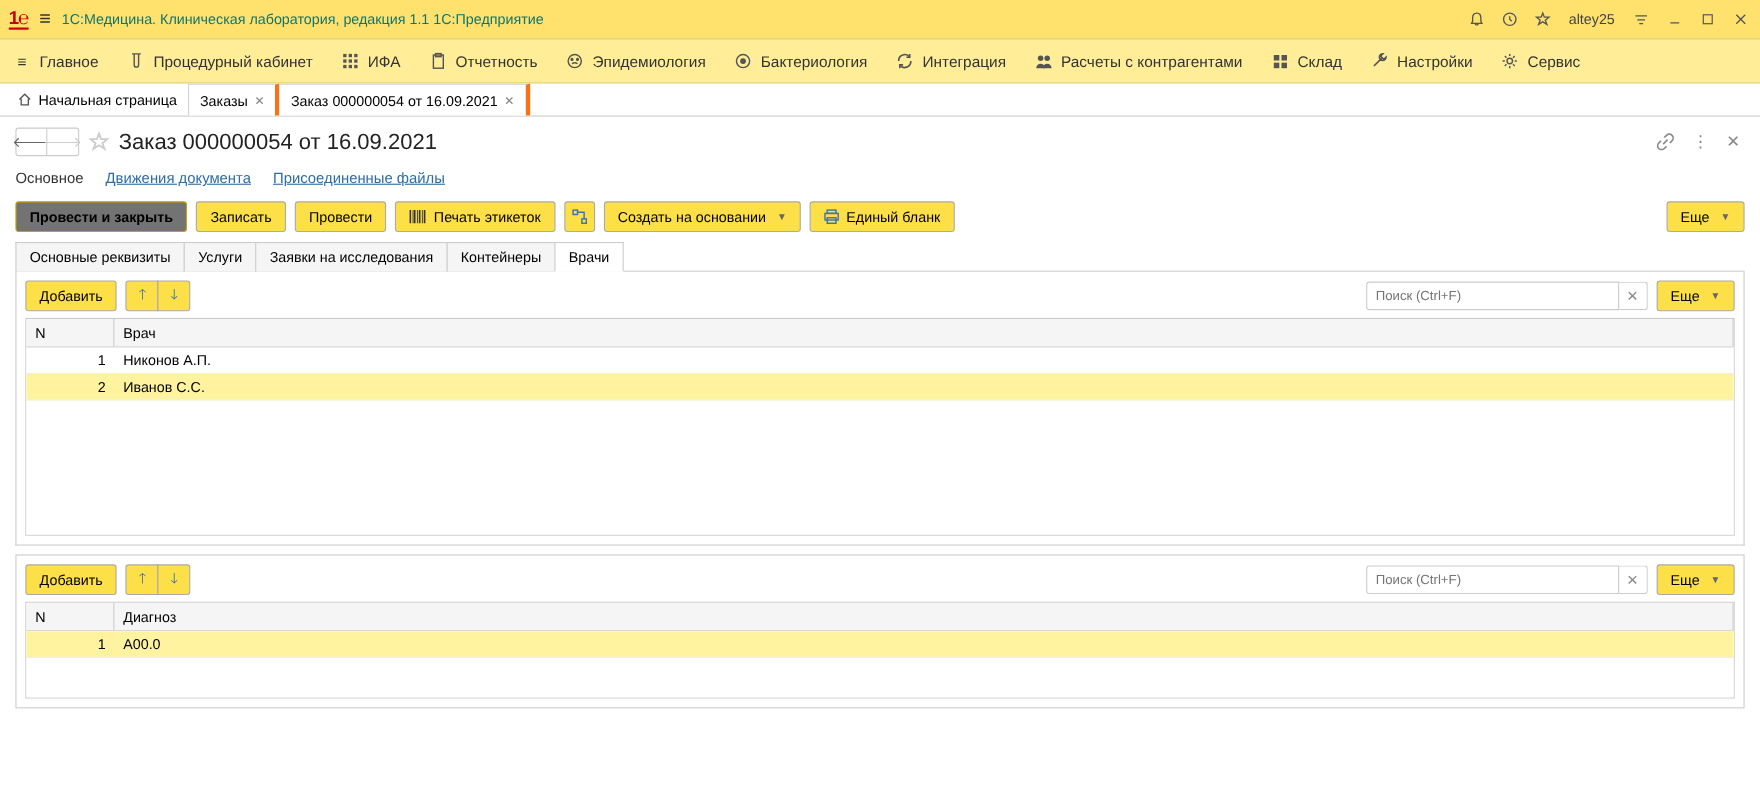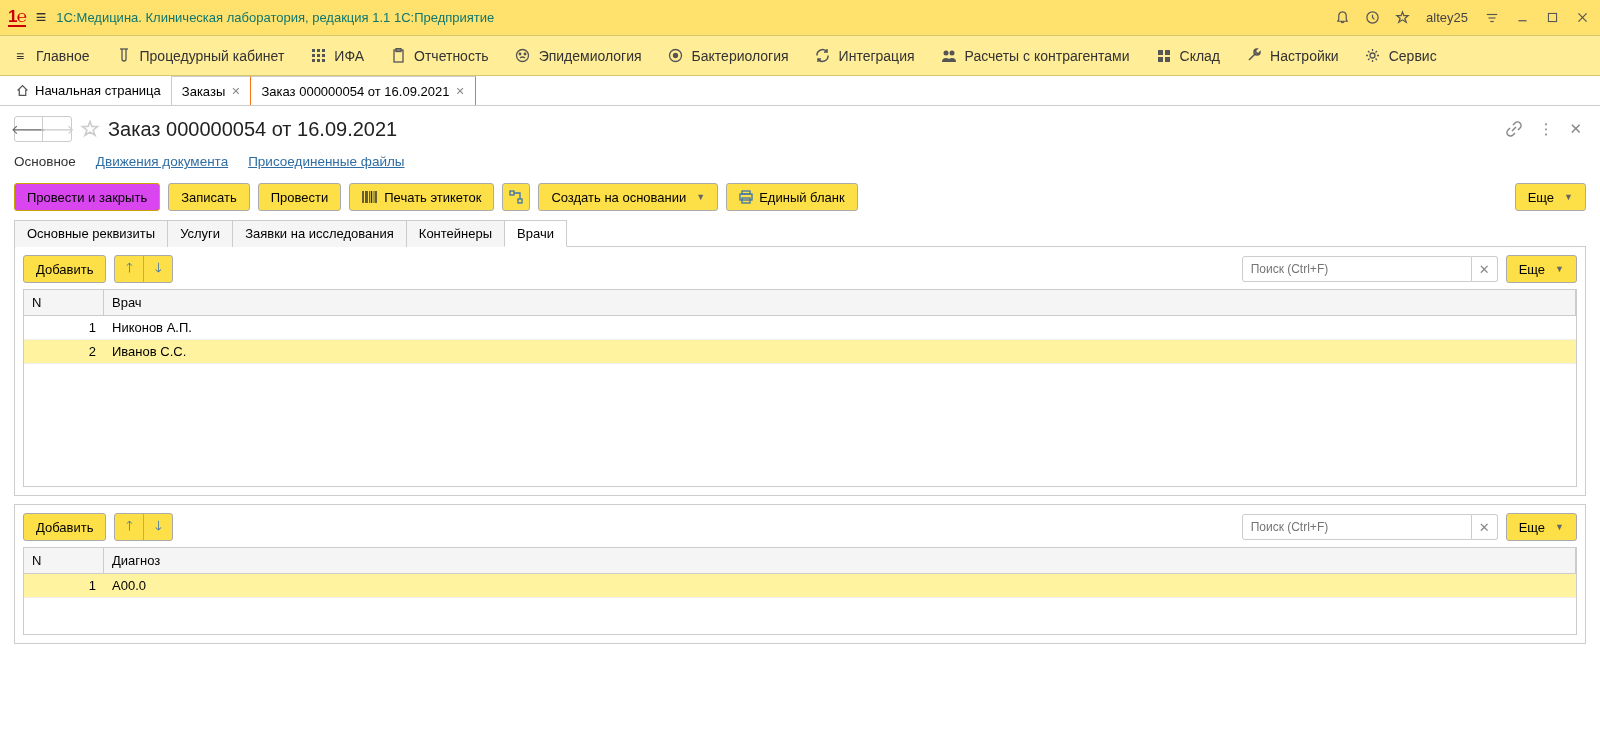--- a/index.html
+++ b/index.html
@@ -17,21 +17,21 @@
 .user-label { font-size: 13px; color: #444; margin: 0 4px; }
 
 
 .menubar { height: 40px; background: #ffed98; border-bottom: 1px solid #d4c86a; display: flex; align-items: center; padding: 0 12px; gap: 26px; }
 .menu-item { display: flex; align-items: center; gap: 8px; color: #333; cursor: pointer; font-size: 14px; }
 .menu-icon { width: 16px; height: 16px; display: inline-flex; align-items: center; justify-content: center; font-size: 14px; }
 
 
 .tabrow { height: 30px; background: #fff; border-bottom: 1px solid #ccc; display: flex; align-items: stretch; padding-left: 6px; }
 .breadcrumb-home { display: flex; align-items: center; gap: 6px; padding: 0 10px; border-right: 1px solid #ccc; cursor: pointer; }
-.navtab { display: flex; align-items: center; gap: 6px; padding: 0 10px; border-right: 1px solid #f97316; border-top: 1px solid #ccc; cursor: pointer; background: #fff; }
+.navtab { display: flex; align-items: center; gap: 6px; padding: 0 10px; border-right: 4px solid #f97316; border-top: 1px solid #ccc; cursor: pointer; background: #fff; }
 .navtab.active { background: #fff; border-top: 1px solid #ccc; }
 .navtab-close { color: #888; font-size: 11px; cursor: pointer; }
 
 
 .content { padding: 10px 14px; }
 .page-header { display: flex; align-items: center; gap: 8px; margin-bottom: 12px; }
 .nav-arrows { display: flex; border: 1px solid #ccc; border-radius: 3px; }
 .nav-arrow { width: 28px; height: 24px; display: flex; align-items: center; justify-content: center; cursor: pointer; color: #666; }
 .nav-arrow.disabled { color: #ccc; }
 .nav-arrow:first-child { border-right: 1px solid #ccc; }
@@ -42,21 +42,21 @@
 
 
 .subnav { display: flex; gap: 20px; margin-bottom: 14px; font-size: 13.5px; }
 .subnav-item { cursor: pointer; }
 .subnav-item.active { color: #333; }
 .subnav-item.link { color: #2e6da4; text-decoration: underline; }
 
 
 .action-toolbar { display: flex; align-items: center; gap: 8px; margin-bottom: 8px; }
 .btn { height: 28px; padding: 0 12px; border: 1px solid #aaa; background: #fde047; border-radius: 3px; cursor: pointer; font-size: 13px; display: inline-flex; align-items: center; gap: 6px; }
-.btn.primary { background: #d946ef; border-color: #c9a400; font-weight: normal; }
+.btn.primary { background: #737373; border-color: #c9a400; font-weight: bold; }
 .btn-icon { width: 28px; padding: 0; justify-content: center; }
 .toolbar-spacer { flex: 1; }
 .dropdown-caret { font-size: 9px; margin-left: 4px; color: #666; }
 
 
 .form-tabs { display: flex; border-bottom: 1px solid #ccc; }
 .form-tab { padding: 5px 12px; border: 1px solid #ccc; border-bottom: none; margin-right: -1px; cursor: pointer; background: #f5f5f5; font-size: 13px; position: relative; top: 1px; }
 .form-tab.active { background: #fff; border-bottom: 1px solid #fff; }
 
 

